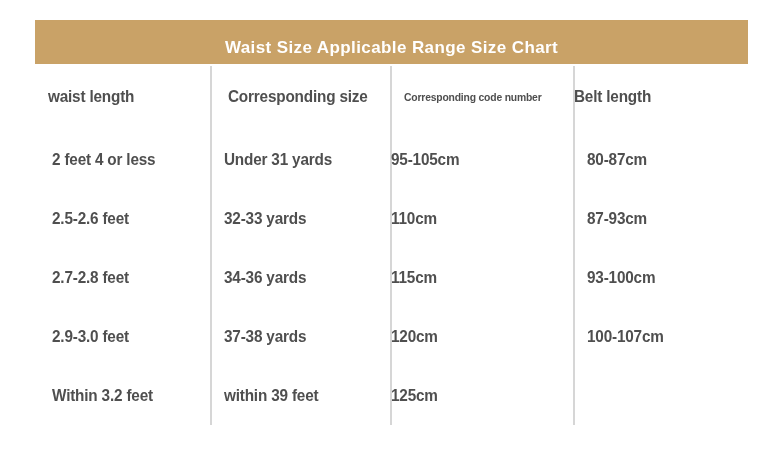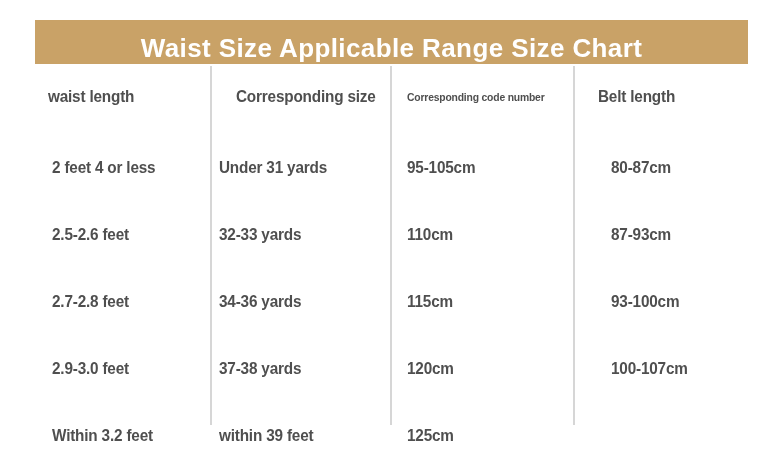--- a/index.html
+++ b/index.html
@@ -21,21 +21,21 @@
     top: 20px;
     width: 713px;
     height: 44px;
     background: #c9a267;
     display: flex;
     align-items: center;
     justify-content: center;
   }
   .title-bar .title-text {
     color: #ffffff;
-    font-size: 26px;
+    font-size: 17px;
     font-weight: 700;
     letter-spacing: 0.4px;
     margin-top: 12px;
   }
   .vdivider {
     position: absolute;
     top: 66px;
     width: 2px;
     height: 359px;
     background: #d6d6d6;
@@ -45,39 +45,38 @@
   .vd3 { left: 573px; }
   .grid {
     position: absolute;
     left: 35px;
     top: 64px;
     width: 713px;
     height: 361px;
     display: grid;
     grid-template-columns: 176px 180px 183px 174px;
     grid-template-rows: 66px 59px 59px 59px 59px 59px;
-    gap: 8px;
   }
   .cell {
     display: flex;
     align-items: center;
     color: #4f4f4f;
     font-size: 17px;
     font-weight: 700;
     white-space: nowrap;
   }
   .cell .t {
     display: inline-block;
     transform: scaleX(0.9);
     transform-origin: 0 50%;
     letter-spacing: -0.2px;
   }
   .c1 { padding-left: 13px; }
   .c2 { padding-left: 17px; text-align: right; }
-  .c3 { }
+  .c3 { padding-left: 13px; }
   .c4 { }
   .small-head {
     font-size: 11.5px;
   }
 </style>
 </head>
 <body>
 
 <div class="canvas">
 

